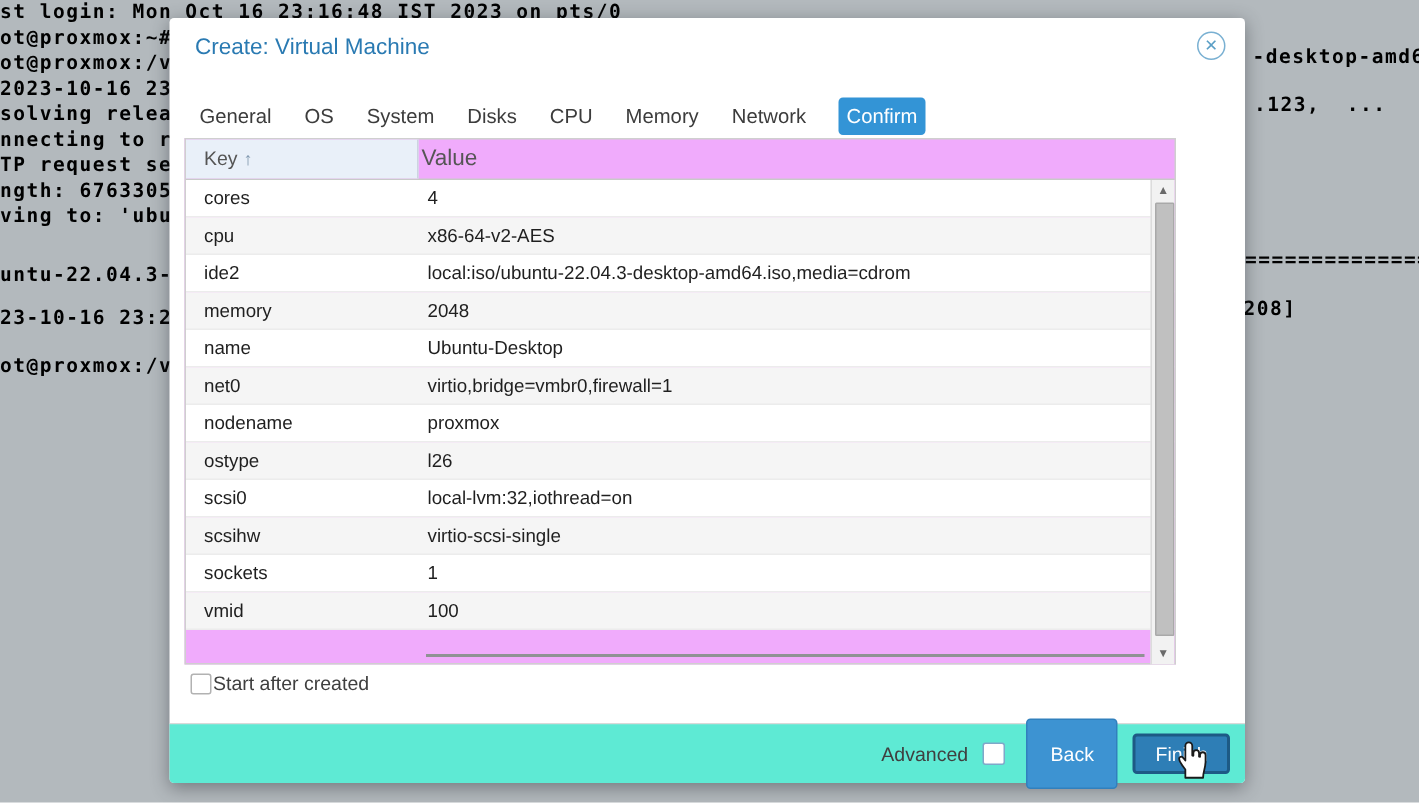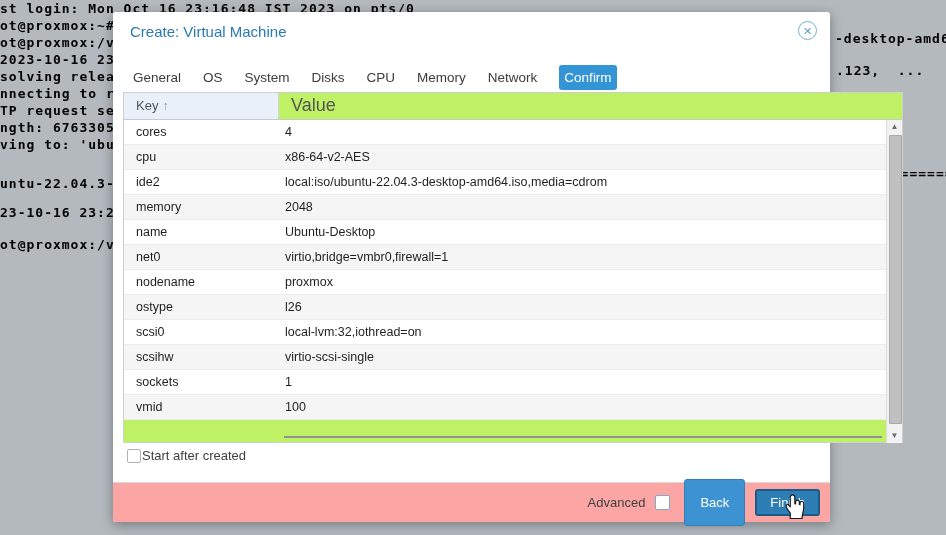--- a/index.html
+++ b/index.html
@@ -35,32 +35,32 @@
     position:absolute;left:20px;top:52px;height:27px;
     display:flex;align-items:center;gap:22px;
   }
   .tab{font-size:13.5px;color:#3c3c3c;cursor:pointer;}
   .tab.active{
     background:#3394d6;color:#fff;border-radius:3px;
     padding:5px 5px;
   }
   
   .grid{
-    position:absolute;left:10px;top:80px;width:780px;height:351px;
-    border:1px solid #cfcfcf;box-sizing:border-box;background:#bef264;
+    position:absolute;left:10px;top:80px;width:661px;height:351px;
+    border:1px solid #cfcfcf;box-sizing:border-box;background:#f0abfc;
   }
   .g-head{display:flex;height:26px;border-bottom:1px solid #c9c9c9;}
   .gh-key{
     width:155px;box-sizing:border-box;background:#e9f0f9;
     border-right:1px solid #ccd5e0;
     font-size:13px;color:#555;line-height:25px;padding-left:12px;
   }
   .gh-key .arrow{color:#7a93ab;font-size:12px;margin-left:4px;}
   .gh-val{
-    flex:1;font-size:18px;color:#555;line-height:25px;padding-left:12px;
+    flex:1;font-size:15px;color:#555;line-height:25px;padding-left:2px;
   }
   .g-body{position:relative;height:323px;overflow:hidden;}
   .t-row{display:flex;height:25px;box-sizing:border-box;border-bottom:1px solid #ececec;background:#fff;}
   .t-row:nth-child(even){background:#f5f5f5;}
   .t-key{
     width:155px;box-sizing:border-box;padding-left:12px;
     font-size:12.5px;color:#1f1f1f;line-height:24px;
     white-space:nowrap;overflow:hidden;
   }
   .t-val{
@@ -91,21 +91,21 @@
     position:absolute;left:14px;top:436px;display:flex;align-items:center;gap:1px;
   }
   .cbox{
     width:14px;height:14px;background:#fff;border:1px solid #b2b2b2;
     border-radius:2px;box-sizing:border-box;cursor:pointer;
   }
   .startrow .lbl{font-size:13px;color:#3f3f3f;}
   
   .footer{
     position:absolute;left:0;right:0;bottom:0;height:39px;
-    background:#fca5a5;border-top:1px solid #d9d9d9;
+    background:#5eead4;border-top:1px solid #d9d9d9;
     border-radius:0 0 3px 3px;
     display:flex;align-items:center;justify-content:flex-end;
     gap:10px;padding-right:10px;
   }
   .footer .lbl{font-size:13px;color:#3f3f3f;}
   .cbox.adv{width:15px;height:15px;border:1px solid #7fa8c9;margin-right:4px;}
   .btn{
     font-size:13px;color:#fff;border-radius:3px;cursor:pointer;
     padding:15px 15px;border:1px solid transparent;
   }

